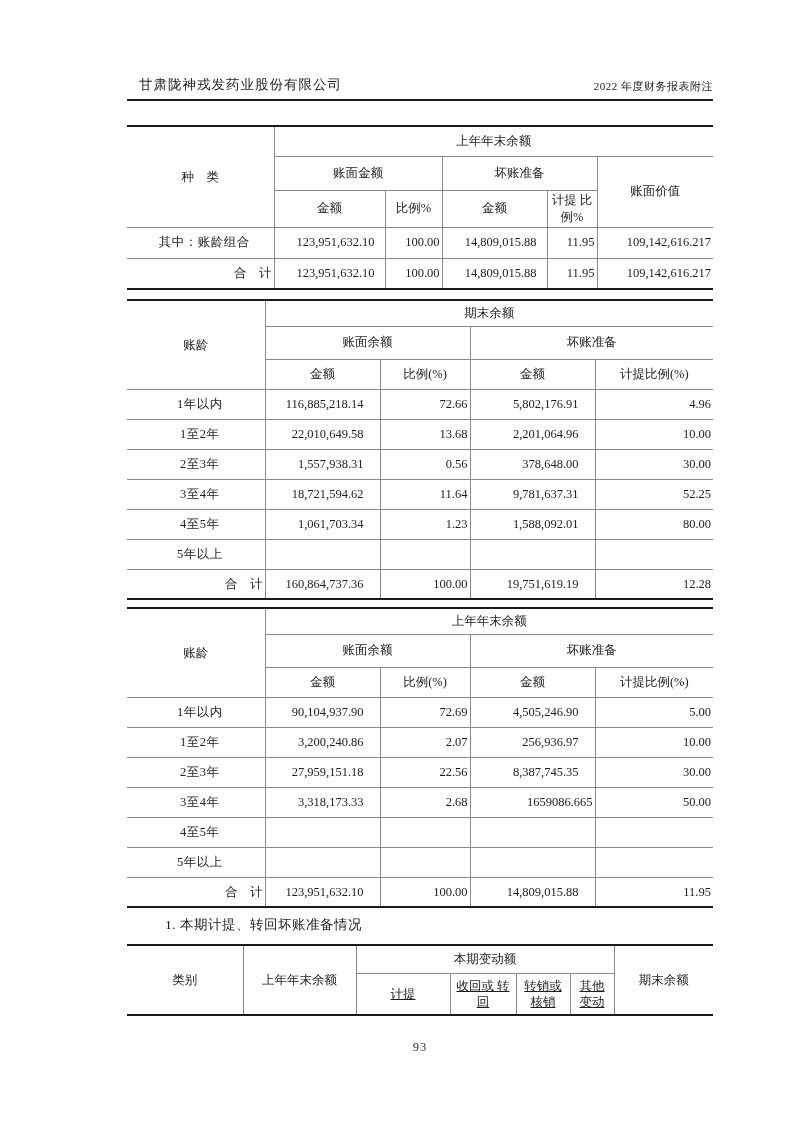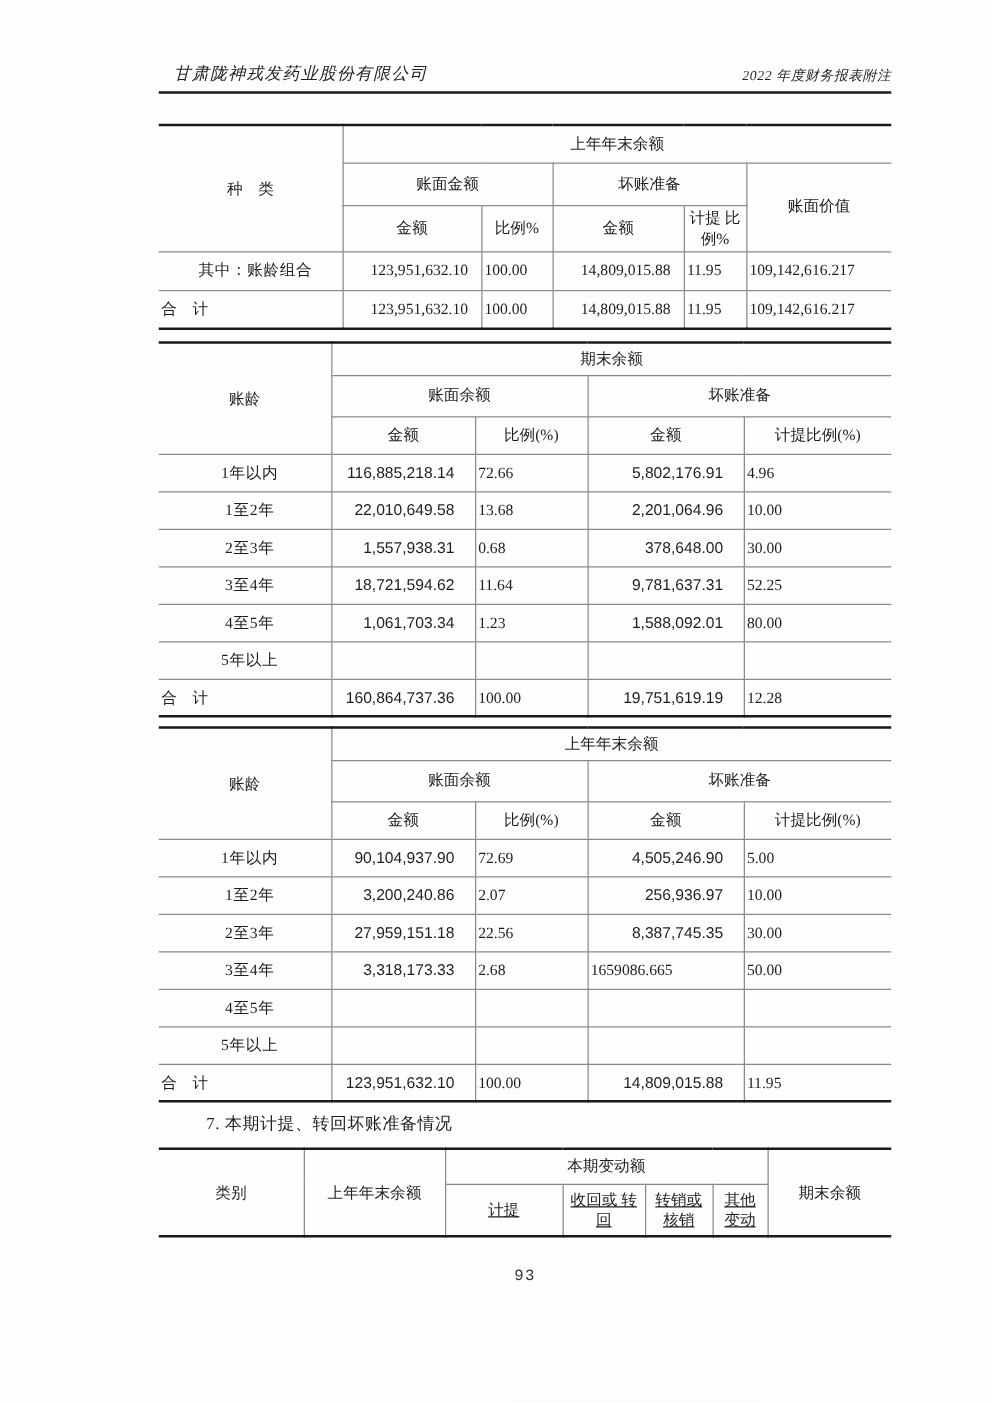--- a/index.html
+++ b/index.html
@@ -15,27 +15,26 @@
     width:793px;height:1122px;
     background:#fefefc;
     overflow:hidden;
   }
   .content{
     margin-left:127px;
     width:586px;
   }
   
   .doc-header{
-    padding-top:50px;
+    padding-top:76px;
     display:flex;
     justify-content:space-between;
     align-items:flex-end;
     border-bottom:2.2px solid #1c1c1c;
     padding-bottom:5px;
-    font-style:italic;
   }
   .doc-header .left{font-size:13.5px;letter-spacing:1px;padding-left:12px;}
   .doc-header .right{font-size:11px;letter-spacing:0.5px;}
   
   table{
     table-layout:fixed;
     border-collapse:collapse;
     width:586px;
     font-size:12.5px;
   }
@@ -53,44 +52,43 @@
     overflow:hidden;
   }
   tr > td:first-child, tr > th:first-child{border-left:none;}
   tr > td:last-child, tr > th:last-child{border-right:none;}
   
   .t1 .hr1{height:30px;} .t1 .hr2{height:34px;} .t1 .hr3{height:37px;} .t1 .dr{height:31px;}
   .t23 .hr1{height:26px;} .t23 .hr2{height:33px;} .t23 .hr3{height:30px;} .t23 .dr{height:30px;}
   .t4 .hr1{height:28px;} .t4 .hr2{height:42px;text-decoration:underline;}
   
   .lbl{text-align:center;padding-left:10px;letter-spacing:0.5px;}
-  .num{text-align:right;padding-right:16px;font-family:Liberation Sans, sans-serif;margin-top:28px;}
+  .num{text-align:right;padding-right:16px;font-family:Liberation Serif, serif;margin-top:28px;}
   .num-s{text-align:right;padding-right:10px;}
-  .ctr{text-align:left;margin-top:28px;}
+  .ctr{text-align:right;margin-top:28px;}
   
   .note{
     font-size:13.5px;
     letter-spacing:0.5px;
     padding-left:38px;
   }
   .n1{margin-top:8px;}
   .n2{margin-top:7px;}
   .n3{margin-top:8px;}
   .mt-t1{margin-top:24px;}
   .mt-t2{margin-top:9px;}
   .mt-t3{margin-top:7px;}
   .mt-t4{margin-top:10px;}
   
   .page-number{
     margin-top:24px;
     text-align:center;
     font-size:12.5px;
     color:#333;
     letter-spacing:1px;
-    font-family:Liberation Mono, monospace;
   }
 </style>
 </head>
 <body>
 
 <div class="page">
   <div class="content">
 
     <div class="doc-header">
       <span class="left">甘肃陇神戎发药业股份有限公司</span>
@@ -175,21 +173,21 @@
         <tr class="dr">
           <td class="lbl">1至2年</td>
           <td class="num">22,010,649.58</td>
           <td class="ctr">13.68</td>
           <td class="num">2,201,064.96</td>
           <td class="ctr">10.00</td>
         </tr>
         <tr class="dr">
           <td class="lbl">2至3年</td>
           <td class="num">1,557,938.31</td>
-          <td class="ctr">0.68</td>
+          <td class="ctr">0.56</td>
           <td class="num">378,648.00</td>
           <td class="ctr">30.00</td>
         </tr>
         <tr class="dr">
           <td class="lbl">3至4年</td>
           <td class="num">18,721,594.62</td>
           <td class="ctr">11.64</td>
           <td class="num">9,781,637.31</td>
           <td class="ctr">52.25</td>
         </tr>
@@ -286,21 +284,21 @@
         <tr class="dr">
           <td class="ctr">合　计</td>
           <td class="num">123,951,632.10</td>
           <td class="ctr">100.00</td>
           <td class="num">14,809,015.88</td>
           <td class="ctr">11.95</td>
         </tr>
       </tbody>
     </table>
 
-    <div class="note n3">7. 本期计提、转回坏账准备情况</div>
+    <div class="note n3">1. 本期计提、转回坏账准备情况</div>
 
     <table class="tbl t4 mt-t4">
       <colgroup>
         <col style="width:116px">
           <col style="width:113px">
           <col style="width:94px">
         <col style="width:66px">
           <col style="width:54px">
           <col style="width:44px">
           <col style="width:99px">

